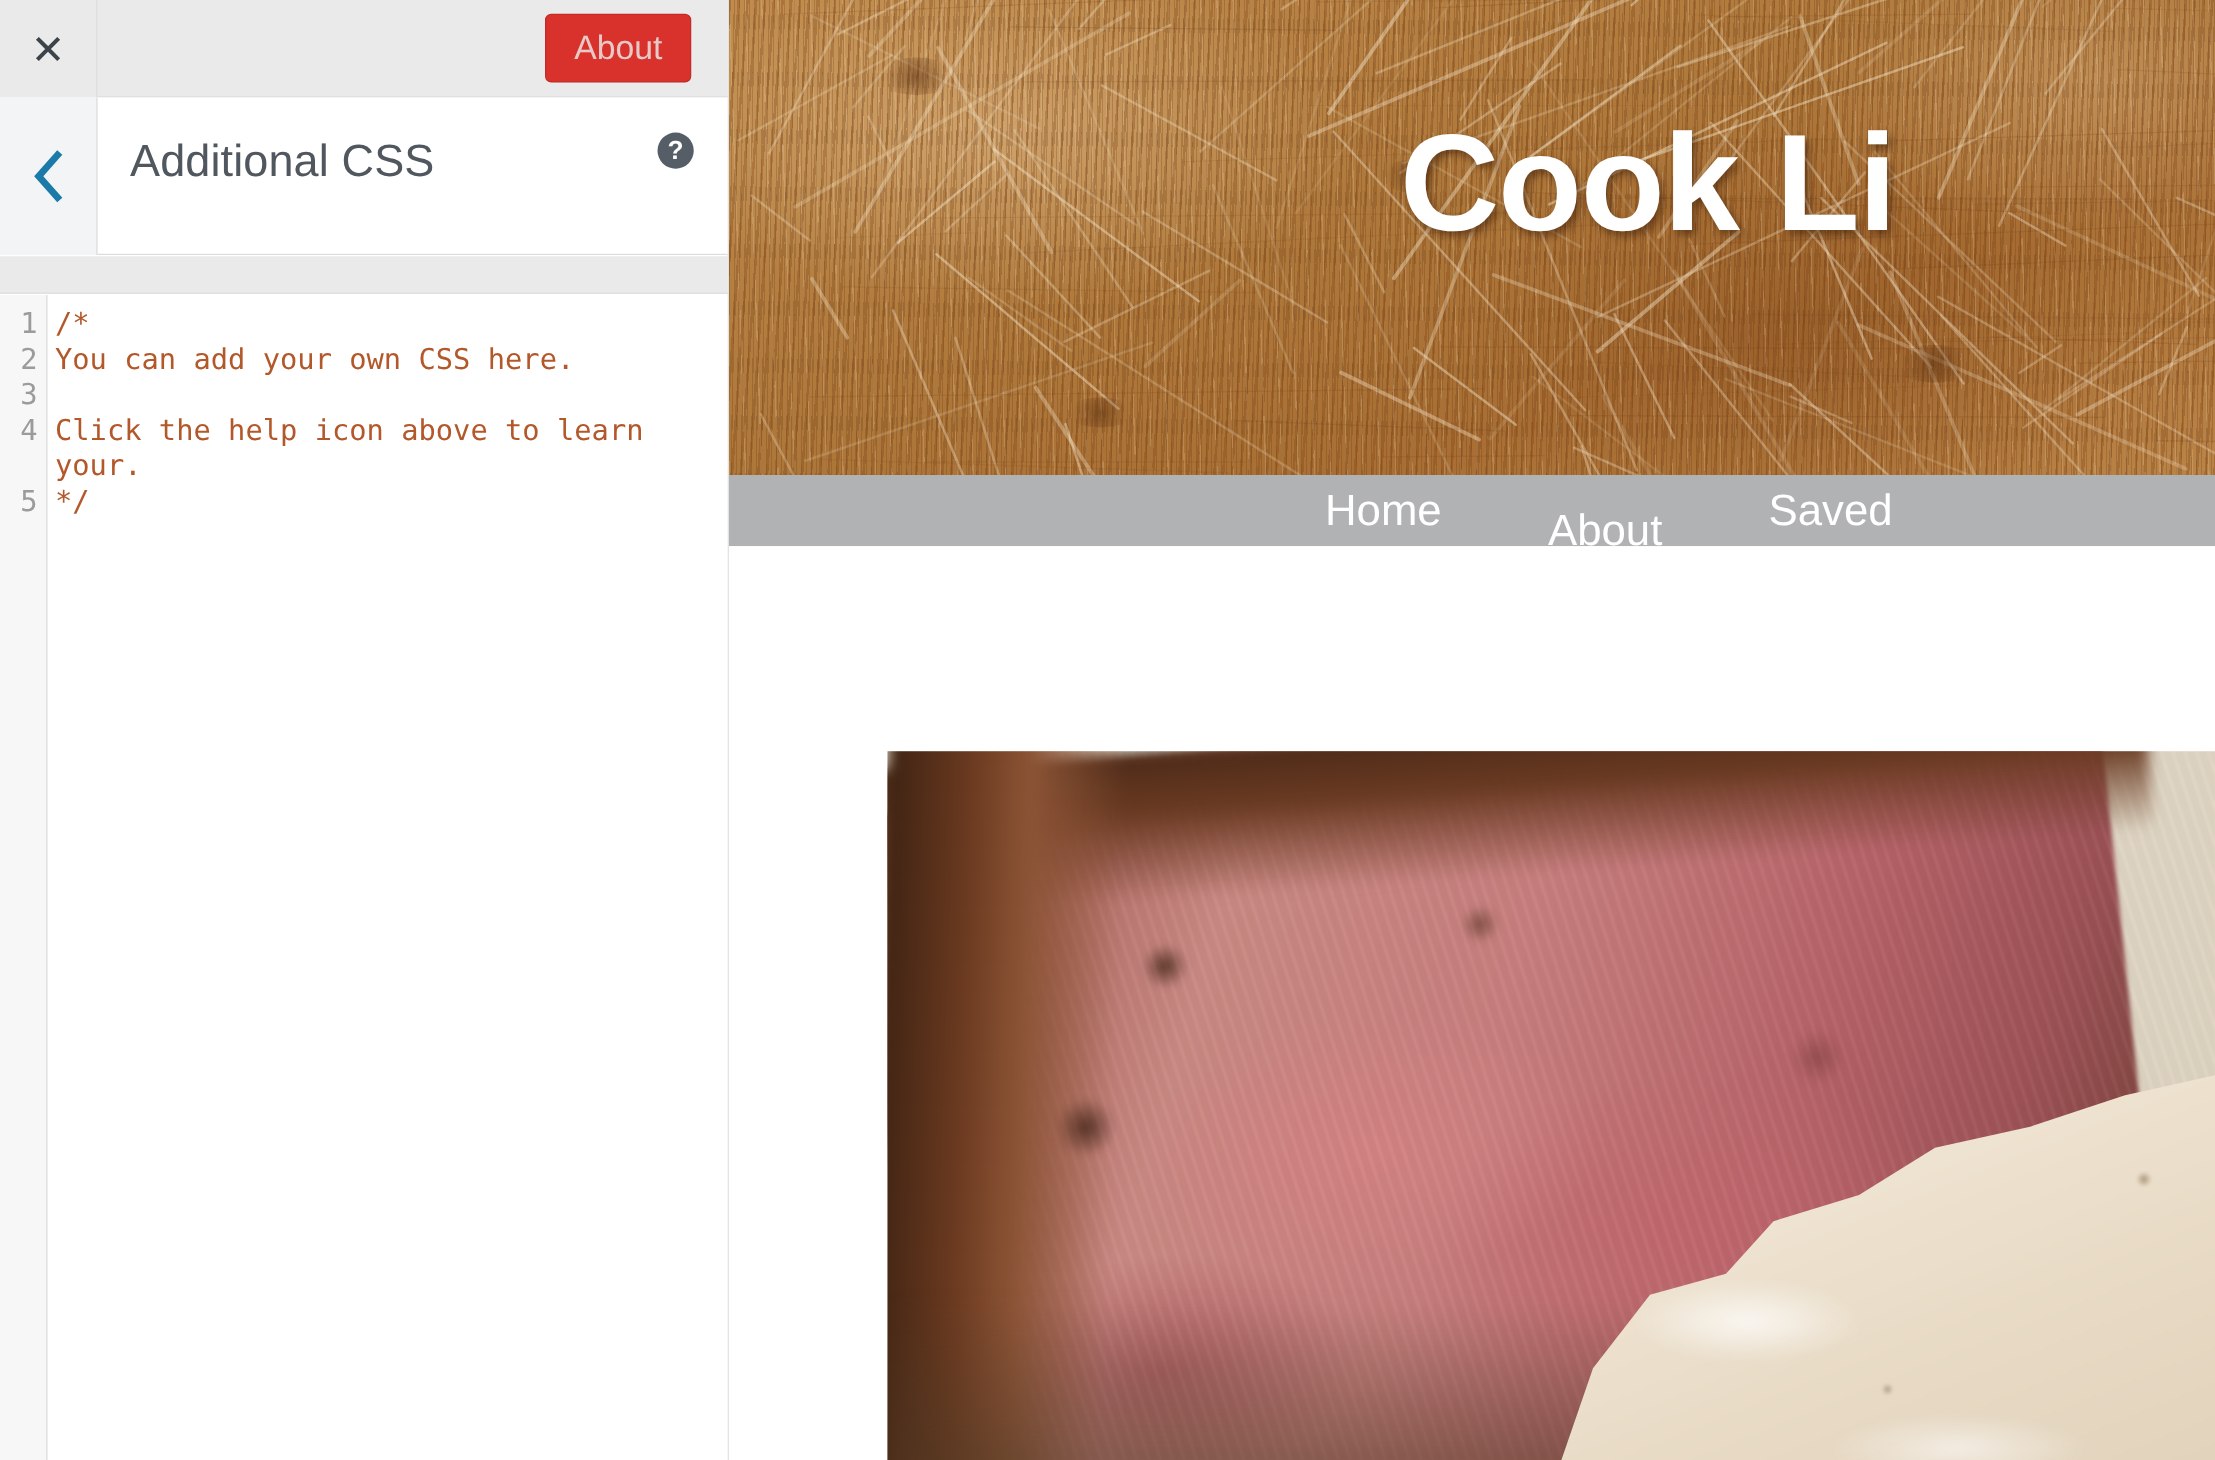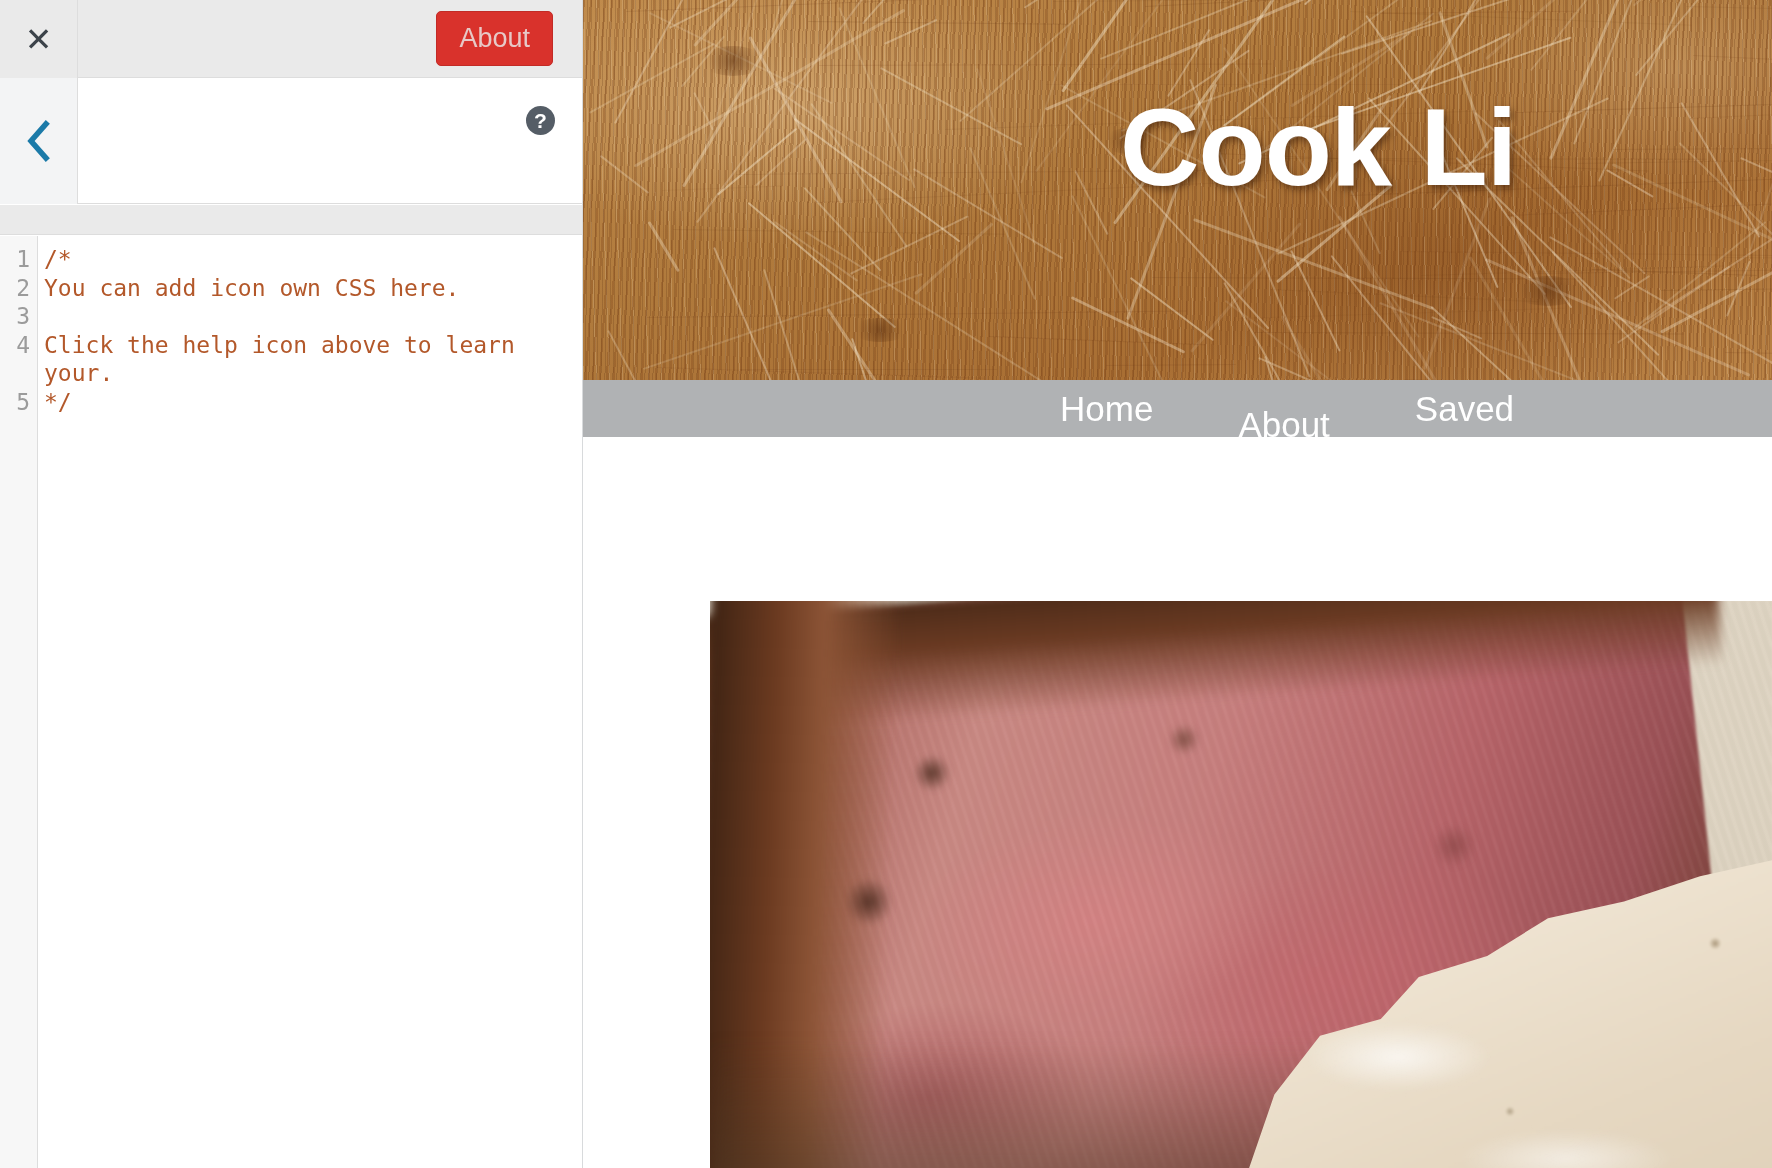--- a/index.html
+++ b/index.html
@@ -318,38 +318,39 @@
 
     <div id="cust-header">
       <button id="back-btn">
         <span>
           <svg width="30" height="44" viewBox="0 0 30 44" aria-hidden="true">
             <polyline points="22,5 7,22 22,39" fill="none" stroke="#1b7aa8" stroke-width="5.5" stroke-linecap="square" stroke-linejoin="miter"></polyline>
           </svg>
         </span>
       </button>
       <div id="cust-title-wrap">
+        <div id="cust-panel-title">Additional CSS</div>
       </div>
       <button id="help-btn">?</button>
     </div>
 
     <div id="editor-strip"></div>
 
     <div id="code-editor">
       <div id="gutter">
         <div class="ln">1</div>
         <div class="ln">2</div>
         <div class="ln">3</div>
         <div class="ln">4</div>
         <div class="ln blankpad">&nbsp;</div>
         <div class="ln">5</div>
       </div>
       <div id="code-area">
         <div class="cl">/*</div>
-        <div class="cl">You can add icon own CSS here.</div>
+        <div class="cl">You can add your own CSS here.</div>
         <div class="cl">&nbsp;</div>
         <div class="cl">Click the help icon above to learn your.</div>
         <div class="cl">*/</div>
       </div>
     </div>
   </div>
 
   <div id="preview">
 
     <div id="site-header">

